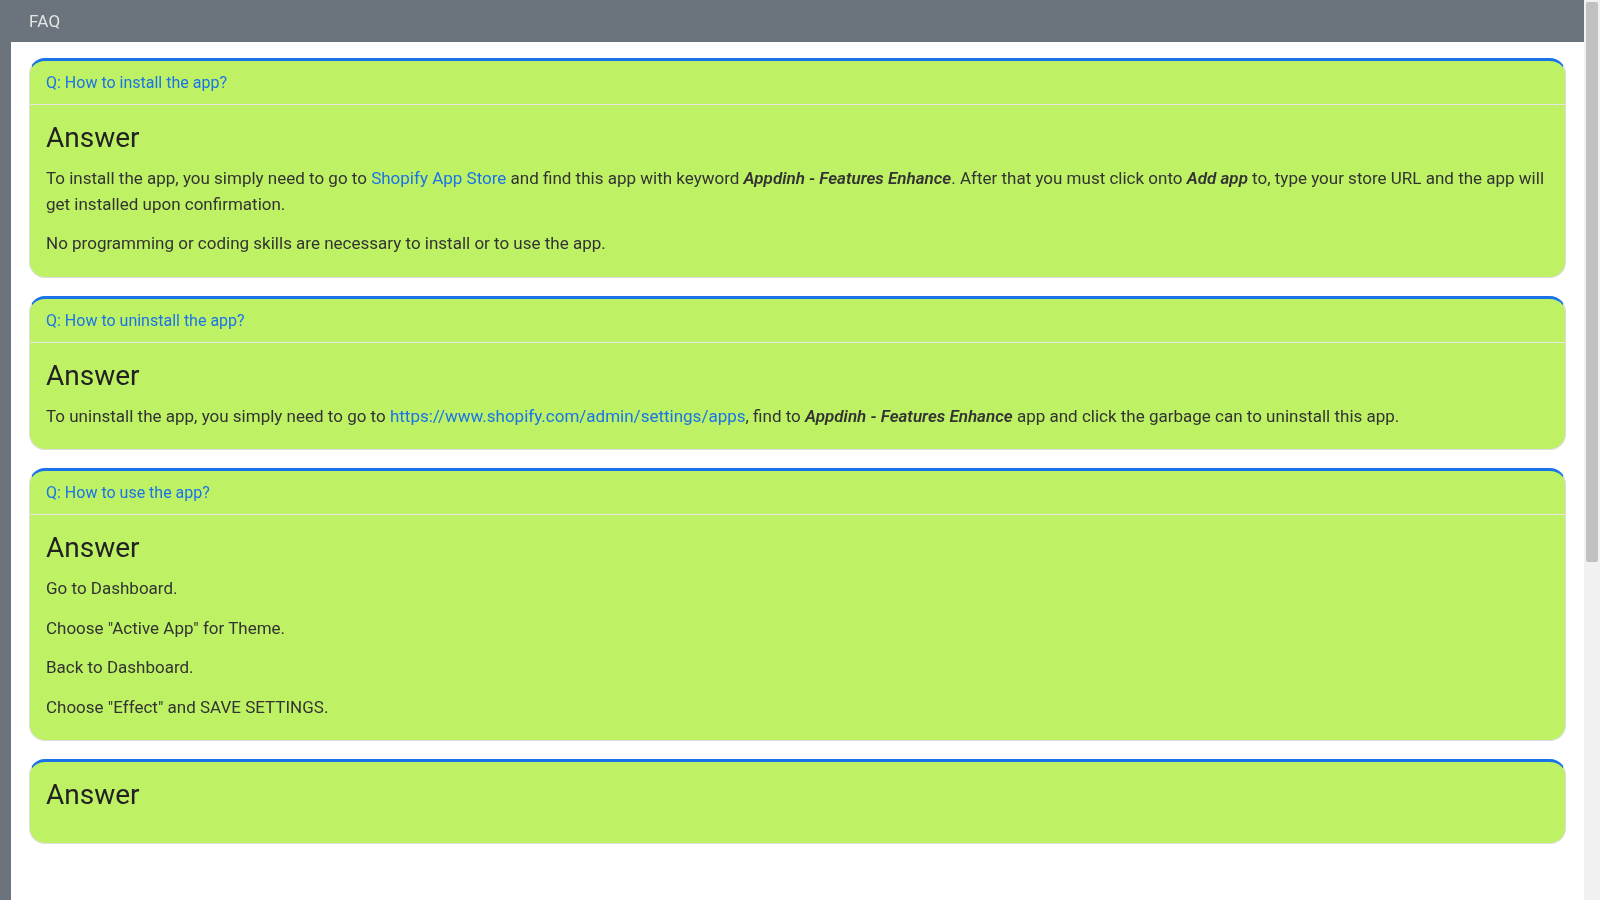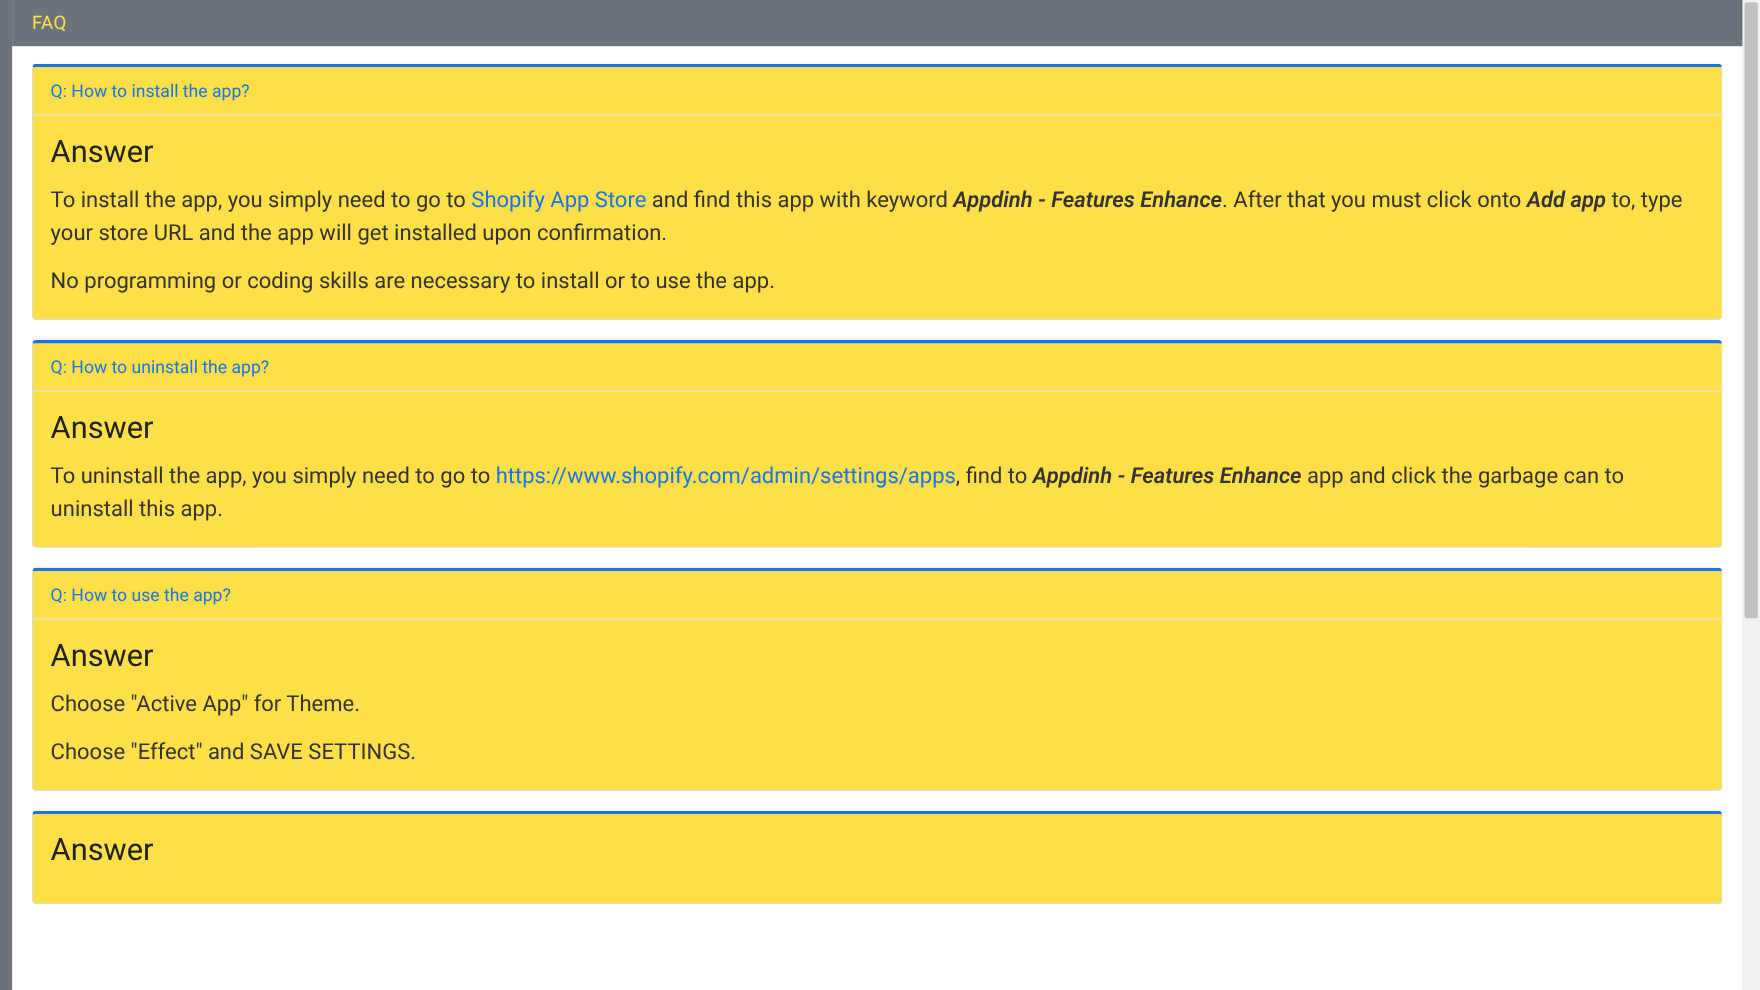--- a/index.html
+++ b/index.html
@@ -27,21 +27,21 @@
   .top-bar {
     position: absolute;
     left: 11px; right: 11px; top: 0;
     height: 42px;
     background: #6b747c;
     display: flex;
     align-items: center;
     padding-left: 18px;
   }
   .top-bar .title {
-    color: #fde047;
+    color: #e5e5e5;
     font-size: 17px;
     font-weight: 400;
     letter-spacing: .3px;
   }
   .right-scroll {
     position: absolute;
     right: 0; top: 0;
     width: 16px;
     height: 100%;
     background: #f1f1f1;
@@ -59,22 +59,22 @@
     left: 11px;
     right: 16px;
     top: 42px;
     bottom: 0;
     padding: 16px 18px 0 18px;
     overflow: hidden;
   }
   .panel {
     border: 1px solid #ddd;
     border-top: 3px solid #1a73e8;
-    border-radius: 4px;
-    background: #fde047;
+    border-radius: 16px;
+    background: #bef264;
     margin-bottom: 18px;
   }
   .panel-head {
     padding: 12px 16px;
     border-bottom: 1px solid #e5e5e5;
   }
   .panel-head .q {
     color: #1a73e8;
     font-size: 16px;
     font-weight: 400;
@@ -83,21 +83,21 @@
   .panel-body {
     padding: 16px 16px 20px 16px;
   }
   .panel-body h3 {
     font-size: 28px;
     font-weight: 400;
     color: #222;
     margin-bottom: 12px;
   }
   .panel-body p {
-    font-size: 20px;
+    font-size: 17px;
     line-height: 1.5;
     color: #333;
     margin-bottom: 14px;
   }
   .panel-body p:last-child { margin-bottom: 0; }
   .panel-body a.inline {
     color: #1a73e8;
     text-decoration: none;
   }
   em.bi { font-style: italic; font-weight: 600; }
@@ -145,21 +145,23 @@
         </p>
       </div>
     </div>
 
     <div class="panel">
       <div class="panel-head">
         <a href="#" class="q">Q: How to use the app?</a>
       </div>
       <div class="panel-body">
         <h3>Answer</h3>
+        <p>Go to Dashboard.</p>
         <p>Choose "Active App" for Theme.</p>
+        <p>Back to Dashboard.</p>
         <p>Choose "Effect" and SAVE SETTINGS.</p>
       </div>
     </div>
 
     <div class="panel cutoff">
       <div class="panel-body">
         <h3>Answer</h3>
       </div>
     </div>
 

